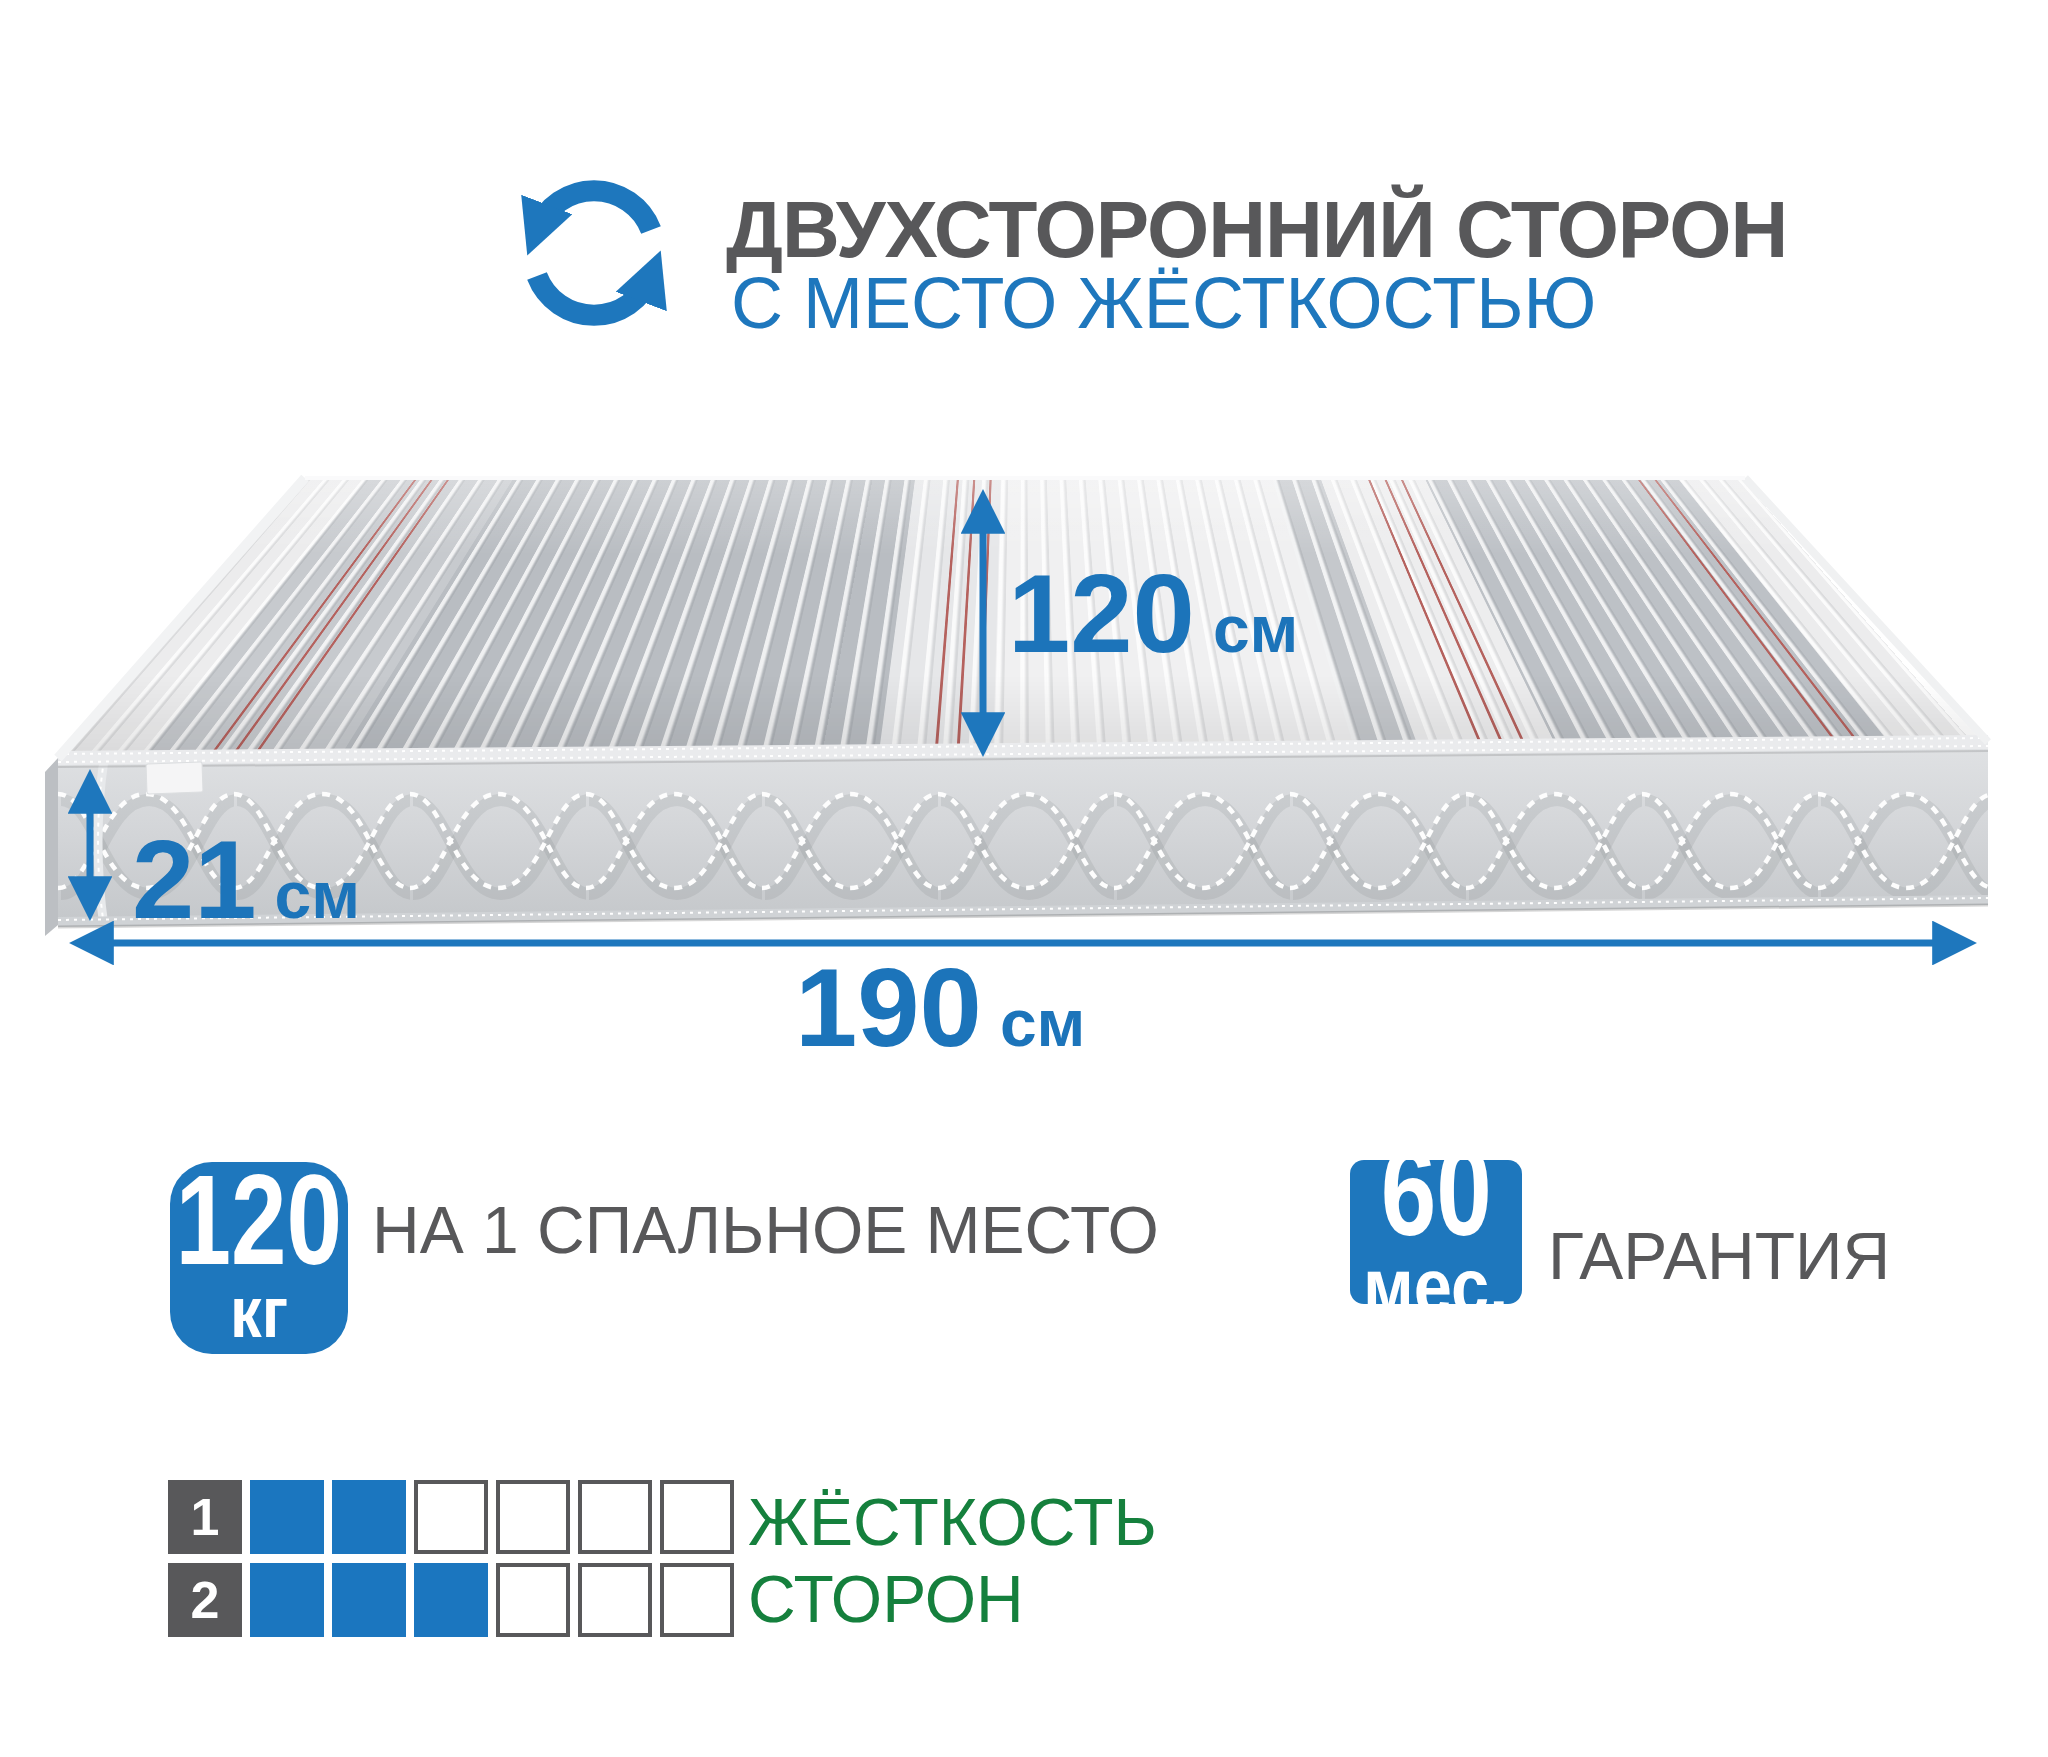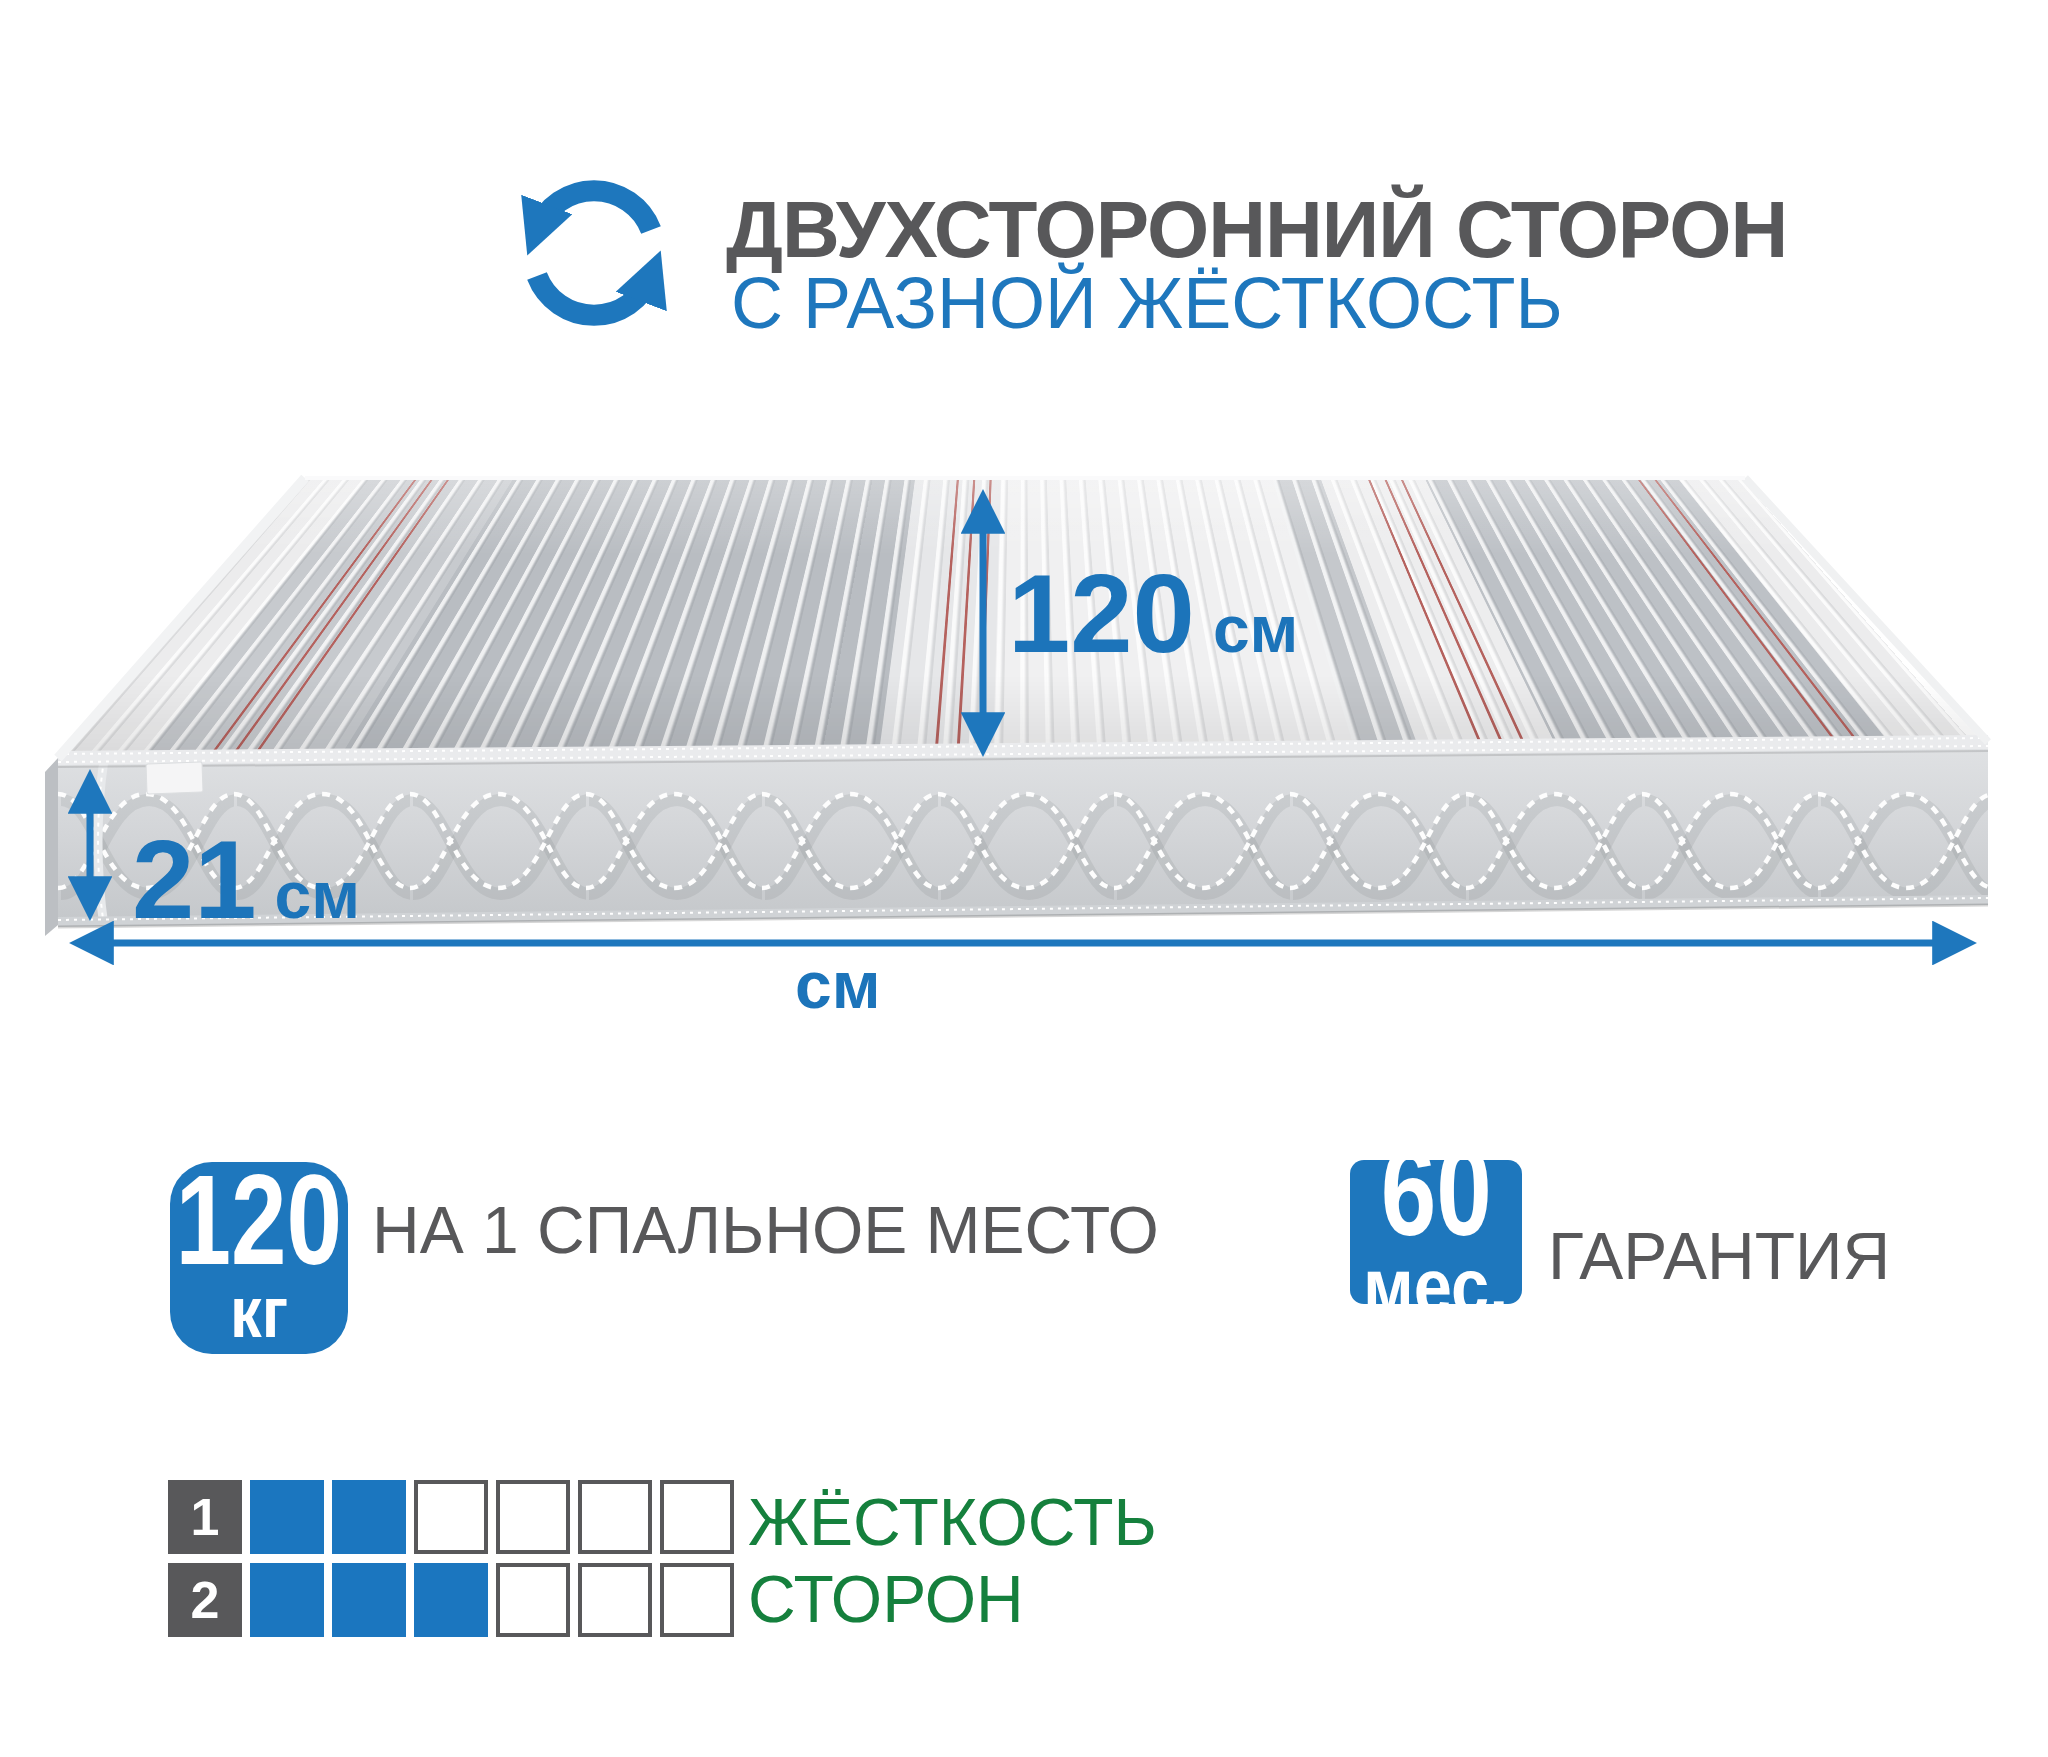--- a/index.html
+++ b/index.html
@@ -62,21 +62,21 @@
   <svg class="hdr-icon" viewBox="-91 -93 182 186">
     <defs>
       <marker id="ahI" viewBox="0 0 10 10" refX="5" refY="5" markerWidth="2.6" markerHeight="2.6" orient="auto">
         <path d="M0,0 L10,5 L0,10 z" fill="#1e77bd"></path>
       </marker>
     </defs>
     <path d="M57,-23 A61,61 0 0 0 -57,-23" fill="none" stroke="#1e77bd" stroke-width="21" marker-end="url(#ahI)"></path>
     <path d="M-57,23 A61,61 0 0 0 57,23" fill="none" stroke="#1e77bd" stroke-width="21" marker-end="url(#ahI)"></path>
   </svg>
   <div class="hdr-title">ДВУХСТОРОННИЙ СТОРОН</div>
-  <div class="hdr-sub">С РАЗНОЙ ЖЁСТКОСТЬ</div>
+  <div class="hdr-sub">С МЕСТО ЖЁСТКОСТЬЮ</div>
 
   <div class="mattress">
     <div class="top-clip">
       <div class="top-stripes"></div>
       <div class="top-shade"></div>
     </div>
     <svg class="side-svg" viewBox="0 0 2048 560">
       <defs>
         <linearGradient id="sideGrad" x1="0" y1="0" x2="0" y2="1">
           <stop offset="0" stop-color="#e0e2e4"></stop>
@@ -135,20 +135,21 @@
 
   <div class="dim dim-120">
     <span class="num">120</span>
     <span class="unit">см</span>
   </div>
   <div class="dim dim-21">
     <span class="num">21</span>
     <span class="unit">см</span>
   </div>
   <div class="dim dim-190">
+    <span class="num">190</span>
     <span class="unit">см</span>
   </div>
 
   <div class="badge badge-load">
     <span class="big">120</span>
     <span class="small">кг</span>
   </div>
   <div class="feat-text load-text">
     <div>НА 1 СПАЛЬНОЕ МЕСТО</div>
   </div>

